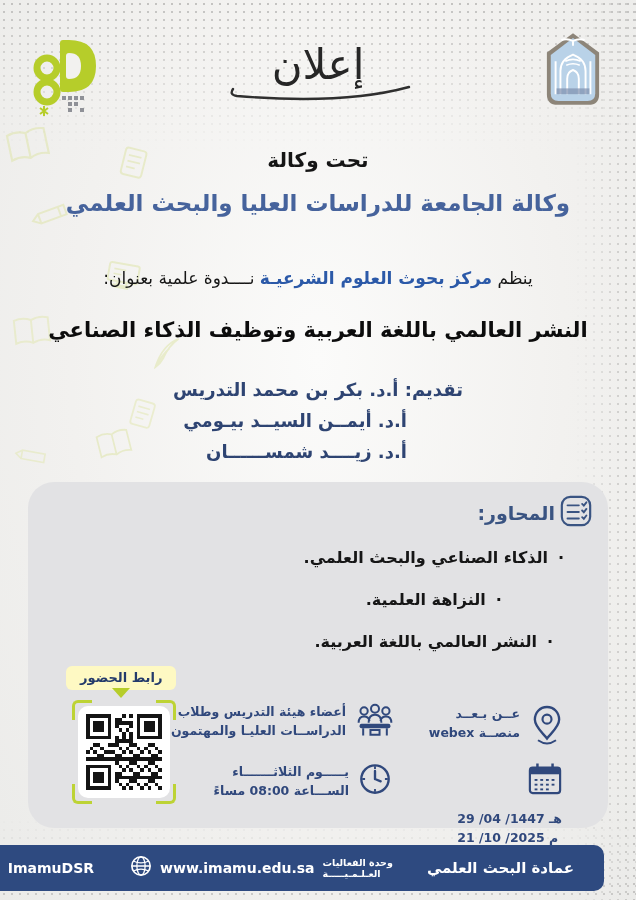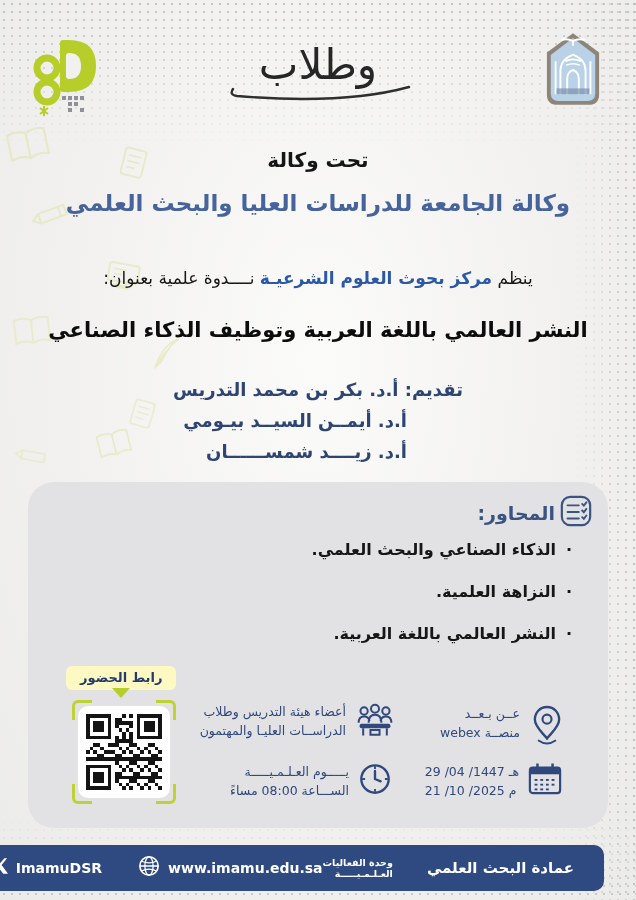--- a/index.html
+++ b/index.html
@@ -35,50 +35,50 @@
   .intro{top:268px;font-size:17px;color:#161616;}
   .intro .org{color:#2b59a8;font-weight:bold;}
   .event-title{top:318px;font-size:21px;font-weight:bold;color:#0c0c0c;}
   .presenters{position:absolute;left:0;right:0;top:374px;display:flex;flex-direction:column;align-items:center;}
   .presenters .inner{direction:rtl;text-align:right;color:#2e4472;font-weight:bold;font-size:18px;line-height:31px;}
   .presenters .indent{padding-right:56px;}
   
   .card{position:absolute;left:28px;top:482px;width:580px;height:346px;background:#e2e2e4;border-radius:26px;}
   .topics-header{position:absolute;top:12px;right:15px;display:flex;direction:rtl;align-items:center;gap:4px;color:#3a5482;}
   .topics-header .t{font-size:19px;font-weight:bold;}
-  .topics{position:absolute;top:58px;right:36px;margin:0;padding:0;list-style:none;direction:rtl;}
+  .topics{position:absolute;top:58px;right:36px;margin:8px;padding:0;list-style:none;direction:rtl;text-align:center;}
   .topics li{font-size:16px;font-weight:bold;color:#161616;margin-bottom:23px;}
   .topics li::before{content:"·";font-weight:900;margin-left:10px;}
   
   .tag{position:absolute;left:38px;top:184px;background:#fef9c3;color:#243b6b;font-size:13px;font-weight:bold;
     padding:4px 14px 5px;border-radius:6px;}
   .tag::after{content:"";position:absolute;bottom:-8px;left:50%;transform:translateX(-50%);
     border:9px solid transparent;border-top:10px solid #b6cd2a;border-bottom:0;}
   .qr-frame{position:absolute;left:44px;top:218px;width:104px;height:104px;}
   .qr-white{position:absolute;inset:6px;background:#fff;border-radius:10px;}
   .qr-frame svg.qr{position:absolute;inset:14px;width:76px;height:76px;shape-rendering:crispEdges;}
   .bracket{position:absolute;width:20px;height:20px;border:3px solid #bdd335;}
   .b-tl{left:0;top:0;border-right:0;border-bottom:0;border-radius:6px 0 0 0;}
   .b-tr{right:0;top:0;border-left:0;border-bottom:0;border-radius:0 6px 0 0;}
   .b-bl{left:0;bottom:0;border-right:0;border-top:0;border-radius:0 0 0 6px;}
   .b-br{right:0;bottom:0;border-left:0;border-top:0;border-radius:0 0 6px 0;}
   
   .info{position:absolute;display:flex;direction:rtl;align-items:flex-start;gap:9px;color:#30487c;}
-  .info .txt{font-size:12.5px;font-weight:normal;line-height:19px;text-align:right;white-space:nowrap;}
+  .info .txt{font-size:12.5px;font-weight:bold;line-height:19px;text-align:right;white-space:nowrap;}
   .info .ltr{direction:ltr;text-align:left;}
   .i-loc{right:43px;top:222px;}
   .i-aud{right:213px;top:220px;}
-  .i-cal{right:46px;top:280px;}
+  .i-cal{right:46px;top:280px;flex-direction:column;}
   .i-time{right:216px;top:280px;}
   
   .footer{position:absolute;left:0;top:845px;width:604px;height:46px;background:#2e4a80;border-radius:0 10px 10px 0;
     display:flex;direction:rtl;align-items:center;padding:0 30px 0 56px;color:#fff;}
   .dean{font-size:15px;font-weight:bold;white-space:nowrap;letter-spacing:-.5px;margin-left:10px;}
   .fdiv{width:1px;height:26px;background:rgba(255,255,255,.65);margin:0 12px;}
-  .unit{font-size:9.5px;font-weight:bold;line-height:11.5px;text-align:right;white-space:nowrap;}
+  .unit{font-size:9.5px;font-weight:bold;line-height:11.5px;text-align:left;white-space:nowrap;margin-left:8px;}
   .fgroup{display:flex;align-items:center;gap:8px;direction:ltr;}
   .site{margin-right:auto;}
   .xg{margin-right:36px;}
   .fgroup .ft{font-size:14px;font-weight:bold;white-space:nowrap;}
 </style>
 </head>
 <body>
 
 <div class="poster">
 
@@ -152,21 +152,21 @@
         <rect x="36" y="66" width="4" height="4"></rect>
           <rect x="42" y="66" width="4" height="4"></rect>
         <rect x="36" y="72" width="4" height="4"></rect>
           <rect x="48" y="72" width="4" height="4"></rect>
       </g>
       <path d="M8 72 l8 6 M16 72 l-8 6 M12 70 v10" stroke="#b6cd2a" stroke-width="2"></path>
     </svg>
   </div>
 
   <div class="announce">
-    <span class="announce-word">وطلاب</span>
+    <span class="announce-word">إعلان</span>
     <svg class="announce-swash" width="190" height="22" viewBox="0 0 190 22">
       <path d="M186 4 Q120 22 14 13 Q6 12 10 6" fill="none" stroke="#2f2f2f" stroke-width="2.4" stroke-linecap="round"></path>
     </svg>
   </div>
 
   <div class="uni-logo">
     <svg width="58" height="76" viewBox="0 0 60 78">
       <path d="M30 1 L57 21 V64 Q57 75 46 75 H14 Q3 75 3 64 V21 Z" fill="#8d8579"></path>
       <path d="M30 6 L53 23.5 V63 Q53 71 45 71 H15 Q7 71 7 63 V23.5 Z" fill="#b9d2e8"></path>
       <g stroke="#ffffff" fill="none" stroke-width="2">
@@ -303,21 +303,21 @@
 
     <div class="info i-time">
       <span>
         <svg width="34" height="34" viewBox="0 0 36 36">
           <circle cx="18" cy="18" r="14.5" fill="none" stroke="#30487c" stroke-width="2.5"></circle>
           <path d="M18 4.5 v3 M18 28.5 v3 M4.5 18 h3 M28.5 18 h3" stroke="#30487c" stroke-width="2"></path>
           <path d="M18 18 V9.5 M18 18 l6 2.5" stroke="#30487c" stroke-width="2.5" stroke-linecap="round"></path>
         </svg>
       </span>
       <span class="txt">
-        <div>يـــــوم العـلـمـيـــــة</div>
+        <div>يـــــوم الثلاثـــــــاء</div>
         <div>الســـاعة 08:00 مساءً</div>
       </span>
     </div>
   </div>
 
   <div class="footer">
     <span class="dean">عمادة البحث العلمي</span>
     <span class="fdiv"></span>
     <span class="unit">
       <div>وحدة الفعاليات</div>

